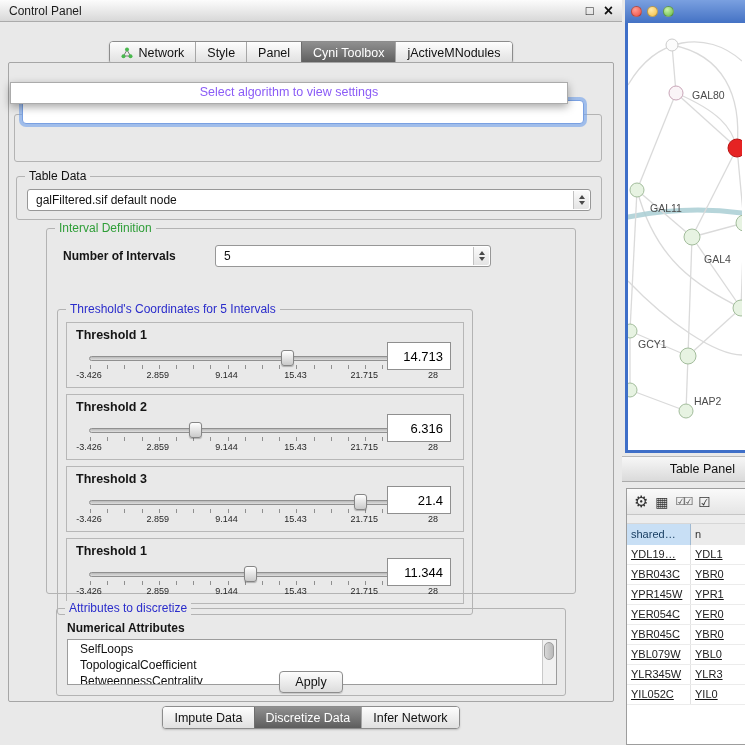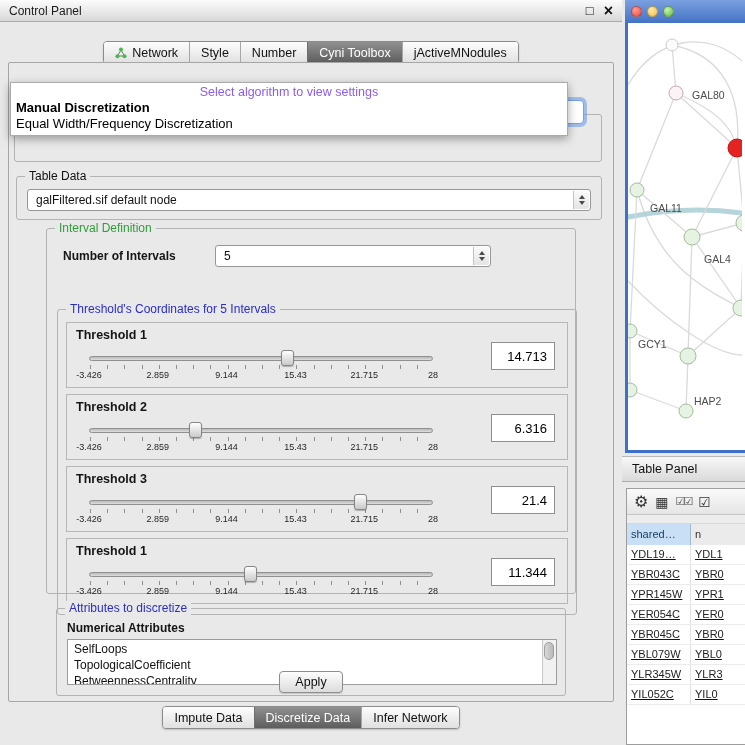--- a/index.html
+++ b/index.html
@@ -69,21 +69,21 @@
          background:repeating-linear-gradient(90deg,#8f8f8f 0 1px,transparent 1px 17.2px);}
   .thumb{position:absolute;top:2px;width:13px;height:16px;margin-left:-7px;background:linear-gradient(#ffffff,#c9c9c9);
          border:1px solid #858585;border-radius:3px;box-shadow:0 1px 1px rgba(0,0,0,.25);z-index:2;}
   .scale-label{position:absolute;top:22px;transform:translateX(-50%);font-size:9px;color:#262626;white-space:nowrap;}
   .value-box{position:absolute;right:12px;top:19px;width:64px;height:28px;background:#fff;border:1px solid #8f8f8f;
              font-size:13px;text-align:right;padding:6px 7px 0 0;color:#000;}
 
   
   .listbox{position:absolute;background:#fff;border:1px solid #9c9c9c;overflow:hidden;}
   .list-items{position:absolute;left:0;top:1px;right:14px;bottom:0;overflow:hidden;}
-  .list-item{height:16px;line-height:16px;padding-left:6px;font-size:12px;color:#111;white-space:nowrap;}
+  .list-item{height:16px;line-height:16px;padding-left:12px;font-size:12px;color:#111;white-space:nowrap;}
   .vscroll{position:absolute;right:0;top:0;bottom:0;width:14px;background:#f1f1f1;border-left:1px solid #c9c9c9;}
   .vthumb{position:absolute;left:1px;top:2px;width:10px;height:18px;background:linear-gradient(90deg,#d8d8d8,#b9b9b9);
           border:1px solid #9e9e9e;border-radius:5px;}
 
   .apply-btn{position:absolute;left:279px;top:671px;width:64px;height:22px;border:1px solid #8d8d8d;border-radius:4px;
              background:linear-gradient(#fdfdfd,#dcdcdc);font-family:inherit;font-size:12.5px;color:#111;
              box-shadow:0 1px 1px rgba(0,0,0,.15);}
 
   
   .net-window{left:625px;top:0;width:120px;height:453px;background:#3f6fc8;}
@@ -92,21 +92,21 @@
   .tl{width:11px;height:11px;border-radius:50%;border:1px solid rgba(0,0,0,.25);}
   .tl.red{background:radial-gradient(circle at 35% 30%,#ff9d94,#ee4b40);}
   .tl.yellow{background:radial-gradient(circle at 35% 30%,#ffe9a8,#f5bf44);}
   .tl.green{background:radial-gradient(circle at 35% 30%,#c9f3a9,#63ba46);}
   .net-canvas{position:absolute;left:3px;top:23px;right:0;bottom:3px;background:#fff;overflow:hidden;}
   svg text{font-size:10.5px;fill:#4b4b4b;font-family:"Liberation Sans","DejaVu Sans",sans-serif;}
 
   
   .tp-bar{left:622px;top:456px;width:123px;height:26px;background:linear-gradient(#f7f7f7,#dadada);
           border-top:1px solid #b9b9b9;border-bottom:1px solid #ababab;display:flex;align-items:center;
-          padding:0 10px;font-size:12.5px;color:#111;}
+          padding:0 10px;font-size:12.5px;color:#111;justify-content:flex-end;}
   .tp-window{left:626px;top:488px;width:119px;height:257px;background:#fff;border:1px solid #9d9d9d;border-right:none;overflow:hidden;}
   .tp-toolbar{height:26px;background:linear-gradient(#fafafa,#e5e5e5);border-bottom:1px solid #c6c6c6;
               display:flex;align-items:center;gap:7px;padding:0 7px;}
   .tp-icon{font-size:14px;color:#333;line-height:1;}
   .tp-icon.gear{font-size:16px;}
   .tp-icon.pair{letter-spacing:-2px;font-size:11px;color:#4a4a4a;}
   .tp-gap{height:9px;background:#ededed;border-bottom:1px solid #d7d7d7;}
   .tp-header{display:flex;height:21px;}
   .tp-hcell{font-size:11px;line-height:21px;padding:0 4px;white-space:nowrap;overflow:hidden;}
   .tp-hcell.c1{width:64px;background:#c8dff5;border-right:1px solid #9fb9d2;color:#143a5e;}
@@ -139,44 +139,40 @@
             <circle cx="2.5" cy="9.2" r="2" fill="#49b84e"></circle>
             <circle cx="9.5" cy="9.2" r="2" fill="#49b84e"></circle>
           </svg>
         </span>
         <span class="seg-label">Network</span>
       </div>
       <div class="seg">
         <span class="seg-label">Style</span>
       </div>
       <div class="seg">
-        <span class="seg-label">Number</span>
+        <span class="seg-label">Panel</span>
       </div>
       <div class="seg active">
         <span class="seg-label">Cyni Toolbox</span>
       </div>
       <div class="seg">
         <span class="seg-label">jActiveMNodules</span>
       </div>
     </div>
 </div>
 
 <div class="abs main-panel"></div>
 
 <div class="group" style="left:14px;top:84px;width:588px;height:48px;">
   <span class="group-title">Discretization Algorithm</span>
 </div>
 <div class="abs focus-combo"></div>
 
 <div class="abs popup">
   <div class="popup-hint">Select algorithm to view settings</div>
-  <div>
-      <div class="popup-item bold">Manual Discretization</div>
-      <div class="popup-item">Equal Width/Frequency Discretization</div>
-    </div>
 </div>
 
 <div class="group" style="left:16px;top:146px;width:586px;height:44px;">
   <span class="group-title">Table Data</span>
   <div class="combo" style="left:10px;right:10px;top:12px;">
     <span class="combo-text">galFiltered.sif default node</span>
     <span class="stepper">
         <i class="tri-up"></i>
         <i class="tri-down"></i>
       </span>
@@ -186,21 +182,21 @@
 <div class="group" style="left:46px;top:198px;width:530px;height:366px;">
   <span class="group-title green">Interval Definition</span>
   <span class="label bold" style="left:16px;top:20px;">Number of Intervals</span>
   <div class="combo" style="left:168px;top:16px;width:276px;">
     <span class="combo-text">5</span>
     <span class="stepper">
         <i class="tri-up"></i>
         <i class="tri-down"></i>
       </span>
   </div>
-  <div class="group" style="left:10px;top:50px;width:520px;height:306px;">
+  <div class="group" style="left:10px;top:50px;width:416px;height:306px;">
     <span class="group-title blue">Threshold's Coordinates for 5 Intervals</span>
     <div class="thr-container">
         <div class="thr-box">
           <div class="thr-label">Threshold 1</div>
           <div class="slider">
             <div class="track"></div>
             <div class="ticks"></div>
             <span class="scale-label" style="left: 0%;">-3.426</span>
             <span class="scale-label" style="left: 20%;">2.859</span>
             <span class="scale-label" style="left: 40%;">9.144</span>

